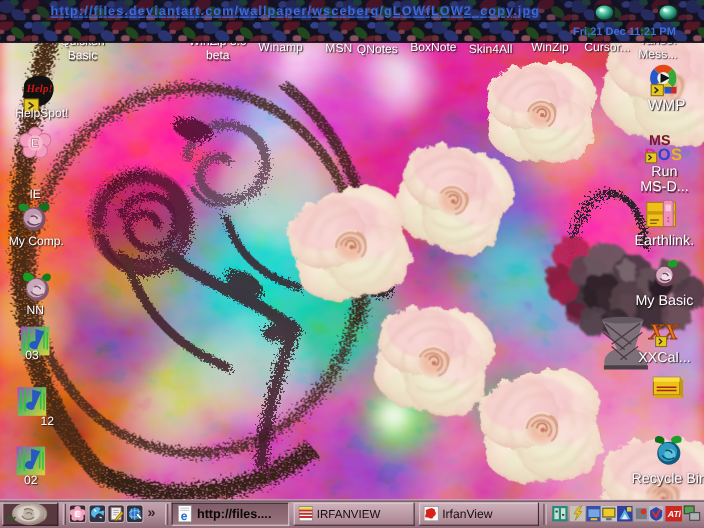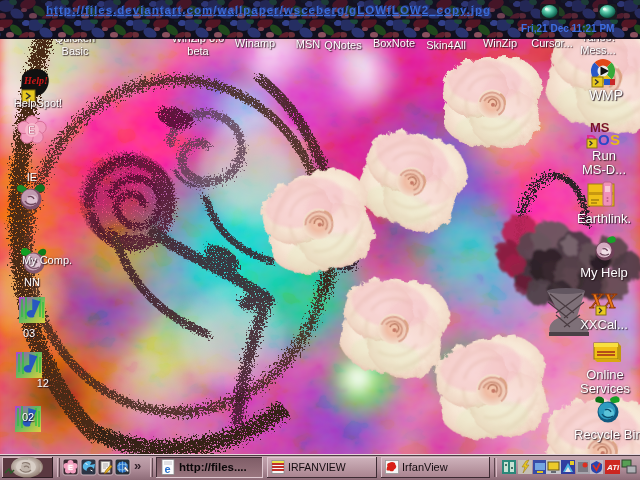--- a/index.html
+++ b/index.html
@@ -339,25 +339,25 @@
           </defs>
   <rect x="-13" y="-13" width="26" height="26" fill="url(#musg)"></rect>
   <path d="M-10,-11 v18 M-6,-13 v22 M8,-11 v18 M11,-8 v16" stroke="#30c040" stroke-width="1.4"></path>
   <path d="M2,6 a4,3 0 1 1 -1,-5 l0,-11 7,2" fill="#2858c0" stroke="#2858c0" stroke-width="1.5"></path>
  </g>
  <use href="#mus" transform="translate(-3,55)"></use>
  <use href="#mus" transform="translate(-4,109)"></use>
 </svg>
 <div class="lbl" style="left:6px;top:97px;width:64px;">HelpSpot!</div>
 <div class="lbl" style="left:12px;top:147px;width:40px;margin-top:24px;">IE</div>
-<div class="lbl" style="left:19px;top:214px;width:56px;margin-top:40px;">My Comp.</div>
+<div class="lbl" style="left:5px;top:214px;width:56px;">My Comp.</div>
 <div class="lbl" style="left:12px;top:276px;width:40px;">NN</div>
-<div class="lbl" style="left:9px;top:327px;width:40px;">03</div>
+<div class="lbl" style="left:9px;top:317px;width:40px;">03</div>
 <div class="lbl" style="left:9px;top:377px;width:40px;text-align:right;">12</div>
-<div class="lbl" style="left:8px;top:411px;width:40px;">02</div>
+<div class="lbl" style="left:8px;top:431px;width:40px;">02</div>
 
 <svg width="64" height="420" style="position:absolute;left:576px;top:52px" viewBox="0 0 64 420">
 
  <g transform="translate(27,19)">
   <circle cx="0" cy="0" r="12" fill="#f0f0f0"></circle>
   <path d="M0,0 L-8.5,-8.5 A12,12 0 0 1 8.5,-8.5 Z" fill="#e04818"></path>
   <path d="M0,0 L8.5,-8.5 A12,12 0 0 1 8.5,8.5 Z" fill="#38a838"></path>
   <path d="M0,0 L8.5,8.5 A12,12 0 0 1 -8.5,8.5 Z" fill="#e8c018"></path>
   <path d="M0,0 L-8.5,8.5 A12,12 0 0 1 -8.5,-8.5 Z" fill="#2858c8"></path>
   <circle cx="0" cy="0" r="5.5" fill="#ececec"></circle>
@@ -414,23 +414,22 @@
   <path d="M-4,-12 C-8,-17 -15,-14 -12,-9 L-4,-7 Z" fill="#0c7018"></path>
   <circle cx="0" cy="1" r="10.5" fill="#125a80"></circle>
   <circle cx="-1" cy="0" r="8.5" fill="#2e9cc0"></circle>
   <circle cx="1" cy="2" r="5" fill="#5cc4da"></circle>
   <path d="M-6,3 A7,6 0 0 0 5,5 M-3,-1 A4,4 0 0 1 3,1" stroke="#0a4a6a" stroke-width="1.3" fill="none"></path>
  </g>
 </svg>
 <div class="lbl r" style="left:576px;top:87px;width:60px;font-size:14px;">WMP</div>
 <div class="lbl r" style="left:576px;top:149px;width:56px;line-height:14px;">Run<br>MS-D...</div>
 <div class="lbl r" style="left:574px;top:211px;width:60px;">Earthlink.</div>
-<div class="lbl r" style="left:574px;top:265px;width:60px;">My Help</div>
+<div class="lbl r" style="left:574px;top:265px;width:60px;">My Basic</div>
 <div class="lbl r" style="left:576px;top:317px;width:56px;">XXCal...</div>
-<div class="lbl r" style="left:576px;top:368px;width:58px;line-height:14px;">Online<br>Services</div>
 <div class="lbl r" style="left:574px;top:427px;width:64px;">Recycle Bin</div>
 </div>
 <svg id="taskbar" width="640" height="26" style="position:absolute;left:0;top:454;z-index:6">
 <defs>
 <linearGradient id="tbg" x1="0" y1="0" x2="0" y2="1">
  <stop offset="0%" stop-color="#c6a9b2"></stop>
           <stop offset="55%" stop-color="#b08e9a"></stop>
           <stop offset="100%" stop-color="#8e6c78"></stop>
 </linearGradient>
 <linearGradient id="btn" x1="0" y1="0" x2="0" y2="1">

